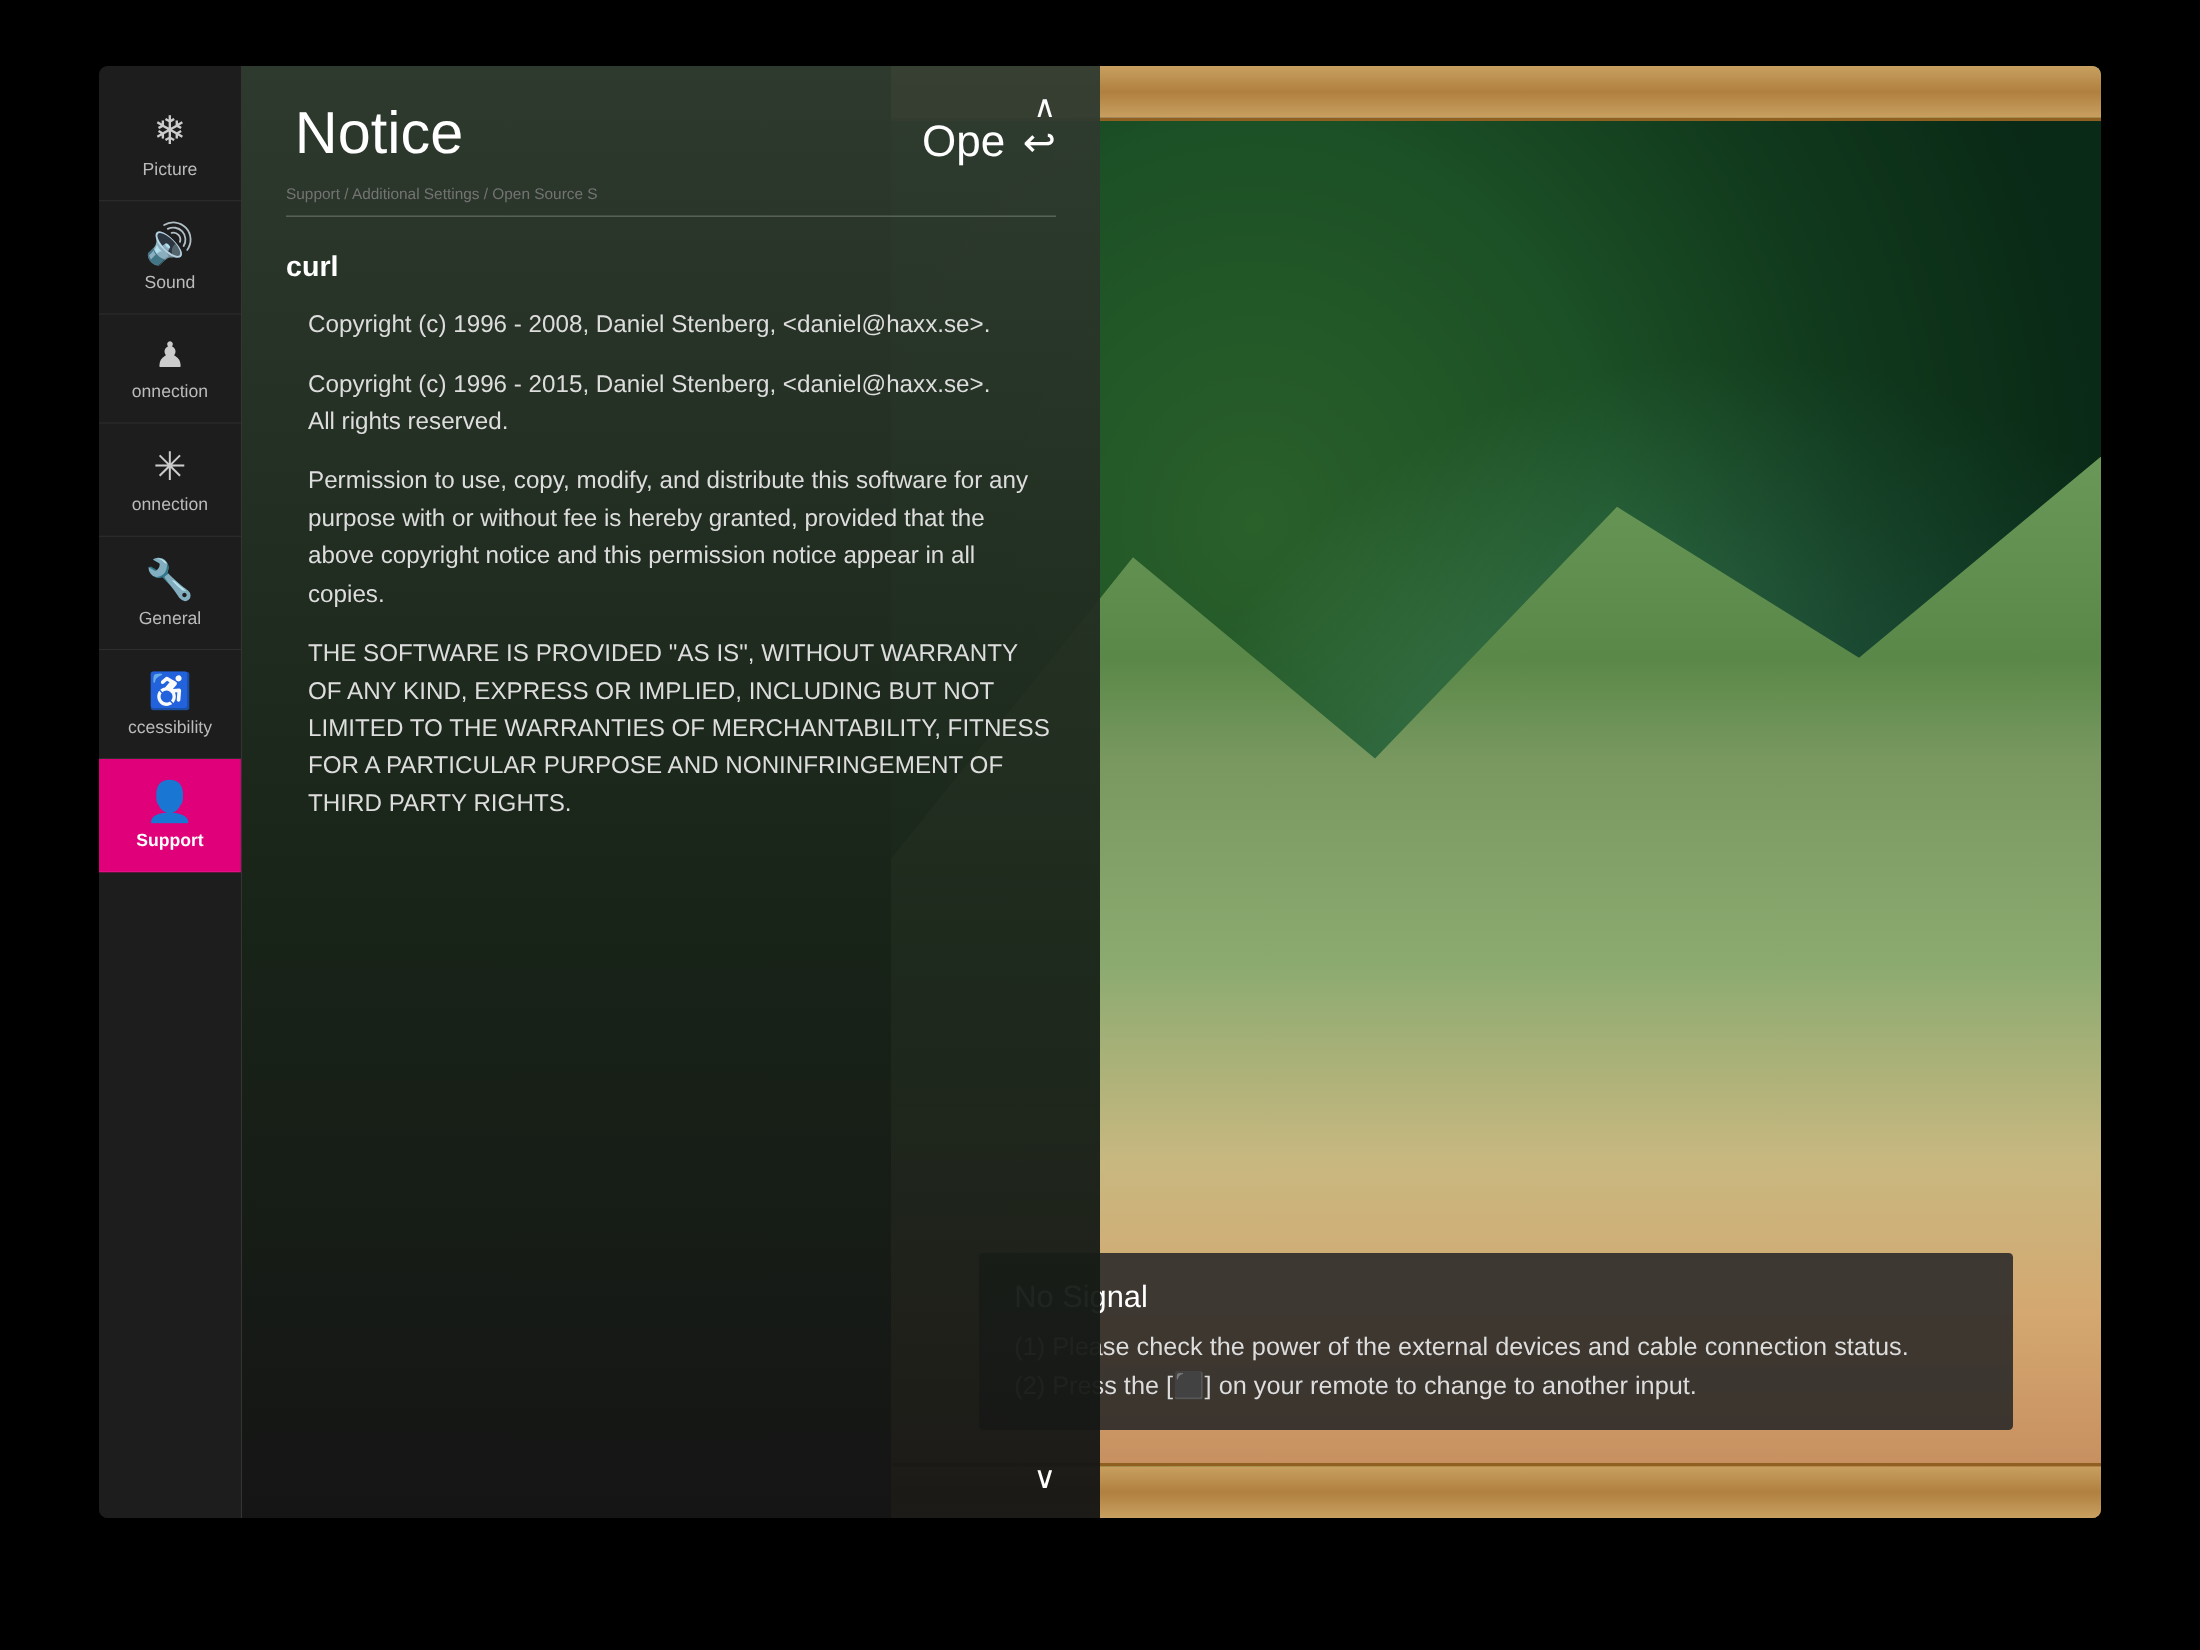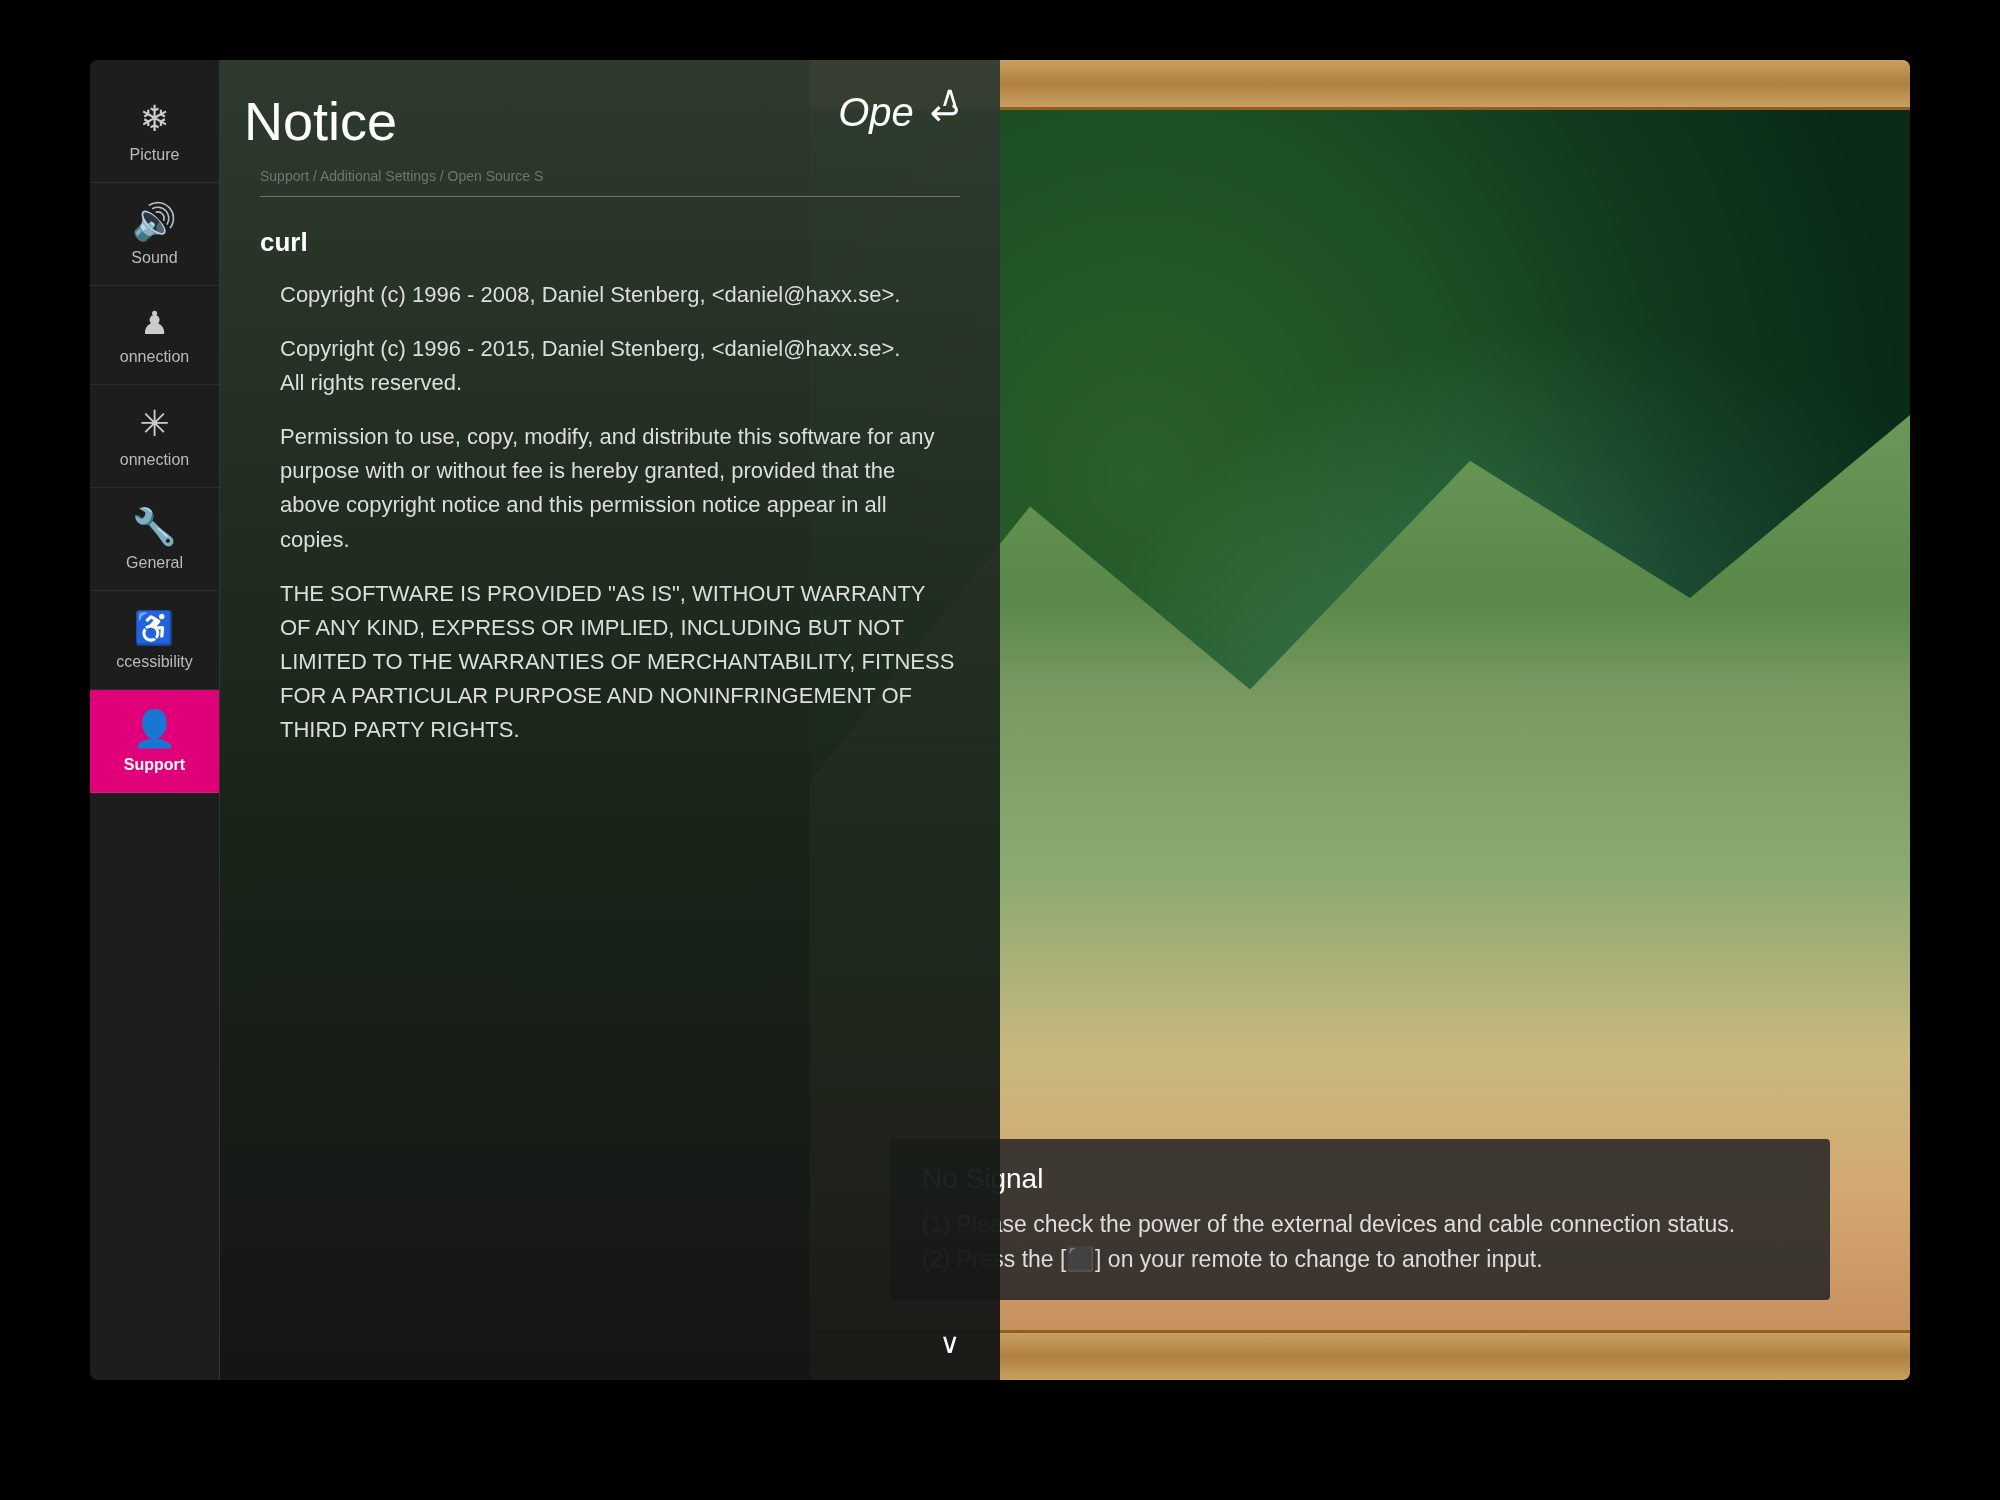--- a/index.html
+++ b/index.html
@@ -220,43 +220,42 @@
         #1a2a1a 60%,
         #151515 100%
       );
       opacity: 0.7;
     }
 
     
     .header {
       position: relative;
       z-index: 10;
-      padding: 30px 40px 16px 24px;
+      padding: 30px 40px 16px 48px;
       display: flex;
-      align-items: flex-start;
+      align-items: flex-end;
       justify-content: space-between;
     }
 
     .notice-title {
       color: #fff;
       font-size: 54px;
       font-weight: 300;
     }
 
     .header-right {
       display: flex;
       align-items: center;
       gap: 16px;
     }
 
     .open-source-label {
       color: #fff;
       font-size: 40px;
       font-weight: 300;
-      font-style: italic;
     }
 
     .back-icon {
       color: #fff;
       font-size: 36px;
       cursor: pointer;
     }
 
     
     .breadcrumb {

